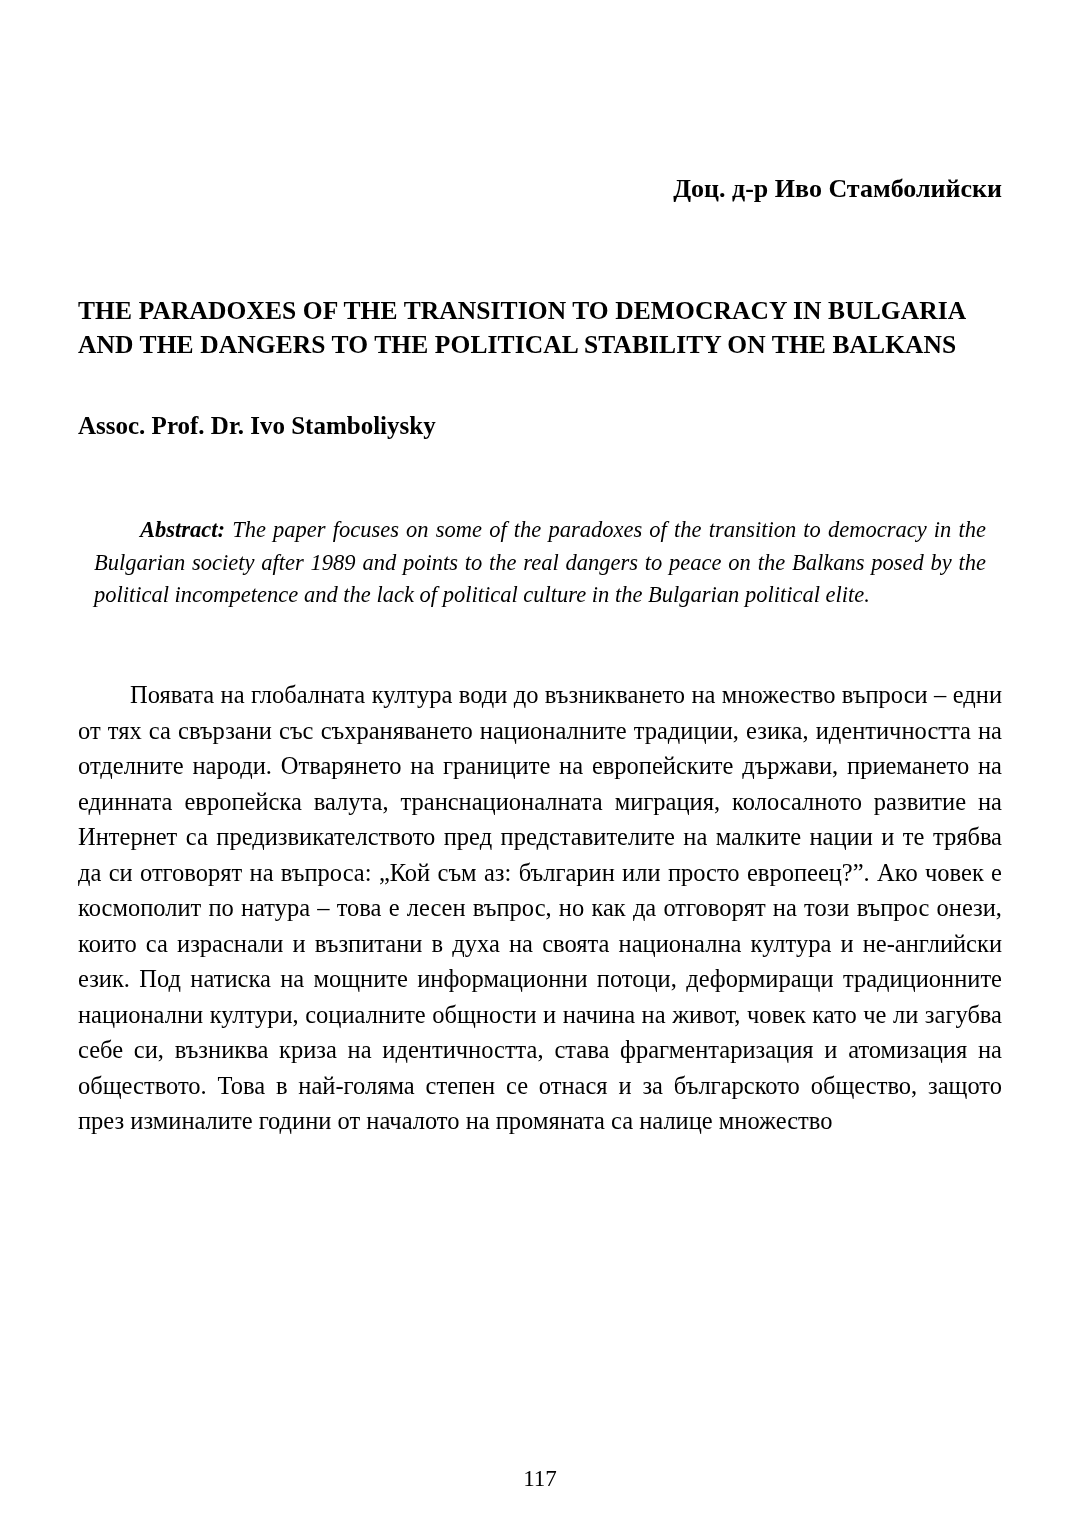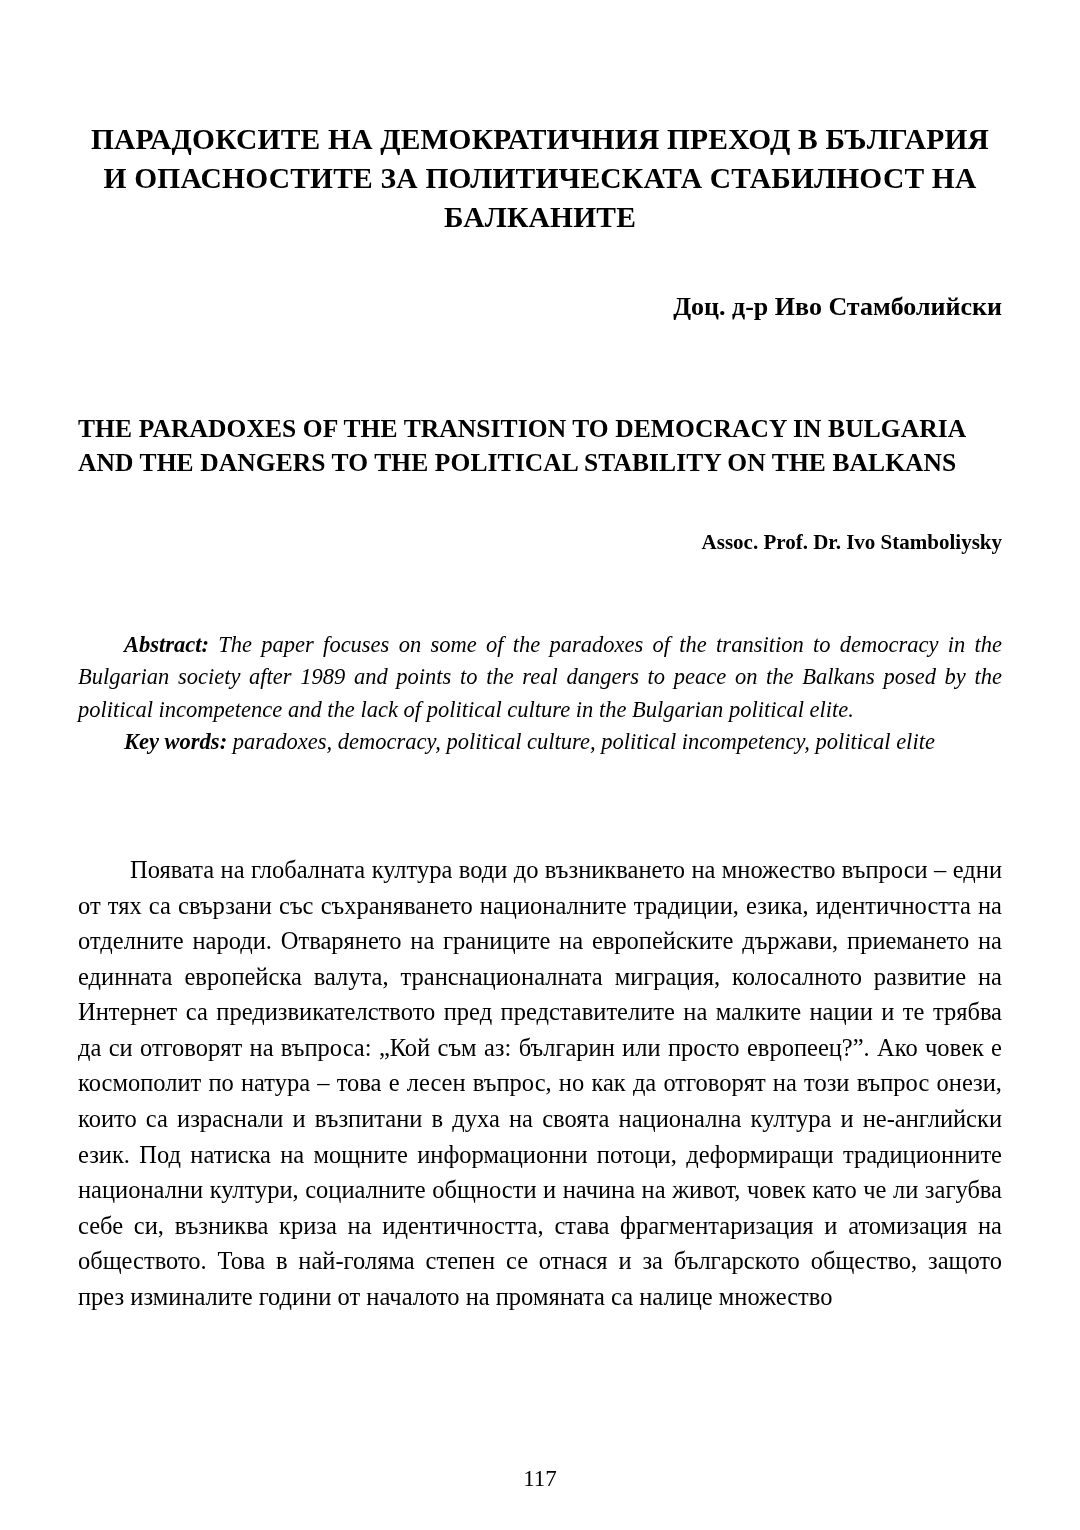--- a/index.html
+++ b/index.html
@@ -39,41 +39,41 @@
   }
   .title-en {
     text-align: left;
     font-weight: bold;
     font-size: 25.5px;
     line-height: 1.34;
     margin-top: 88px;
     letter-spacing: 0.1px;
   }
   .author-en {
-    text-align: right;
+    text-align: left;
     font-weight: bold;
-    font-size: 21px;
+    font-size: 25px;
     margin-top: 50px;
   }
   .abstract-block {
     margin-top: 74px;
     font-style: italic;
     font-size: 22.5px;
     line-height: 1.44;
     text-align: justify;
   }
   .abstract-block p {
-    margin: 0;
+    margin: 16px;
     text-indent: 46px;
   }
   .abstract-block .lead {
     font-weight: bold;
   }
   .body-block {
-    margin-top: 94px;
+    margin-top: 66px;
     font-size: 24.5px;
     line-height: 1.45;
     text-align: justify;
   }
   .body-block p {
     margin: 0;
     text-indent: 52px;
   }
   .page-number {
     position: absolute;
@@ -82,31 +82,29 @@
     bottom: 38px;
     text-align: center;
     font-size: 23px;
   }
 </style>
 </head>
 <body>
 
 <div class="page">
 
-  <h1 class="title-bg">ПАРАДОКСИТЕ НА ДЕМОКРАТИЧНИЯ ПРЕХОД В БЪЛГАРИЯ И ОПАСНОСТИТЕ ЗА ПОЛИТИЧЕСКАТА СТАБИЛНОСТ НА БАЛКАНИТЕ</h1>
 
   <div class="author-bg">Доц. д-р Иво Стамболийски</div>
 
   <h2 class="title-en">THE PARADOXES OF THE TRANSITION TO DEMOCRACY IN BULGARIA AND THE DANGERS TO THE POLITICAL STABILITY ON THE BALKANS</h2>
 
   <div class="author-en">Assoc. Prof. Dr. Ivo Stamboliysky</div>
 
   <div class="abstract-block">
     <p><span class="lead">Abstract:</span><span> The paper focuses on some of the paradoxes of the transition to democracy in the Bulgarian society after 1989 and points to the real dangers to peace on the Balkans posed by the political incompetence and the lack of political culture in the Bulgarian political elite.</span></p>
-    <p><span class="lead">Key words:</span><span> paradoxes, democracy, political culture, political incompetency, political elite</span></p>
   </div>
 
   <div class="body-block">
     <p>Появата на глобалната култура води до възникването на множество въпроси – едни от тях са свързани със съхраняването националните традиции, езика, идентичността на отделните народи. Отварянето на границите на европейските държави, приемането на единната европейска валута, транснационалната миграция, колосалното развитие на Интернет са предизвикателството пред представителите на малките нации и те трябва да си отговорят на въпроса: „Кой съм аз: българин или просто европеец?”. Ако човек е космополит по натура – това е лесен въпрос, но как да отговорят на този въпрос онези, които са израснали и възпитани в духа на своята национална култура и не-английски език. Под натиска на мощните информационни потоци, деформиращи традиционните национални култури, социалните общности и начина на живот, човек като че ли загубва себе си, възниква криза на идентичността, става фрагментаризация и  атомизация на обществото. Това в най-голяма степен се отнася и за българското общество, защото през изминалите години от началото на промяната са налице множество</p>
   </div>
 
   <div class="page-number">117</div>
 
 </div>
 

